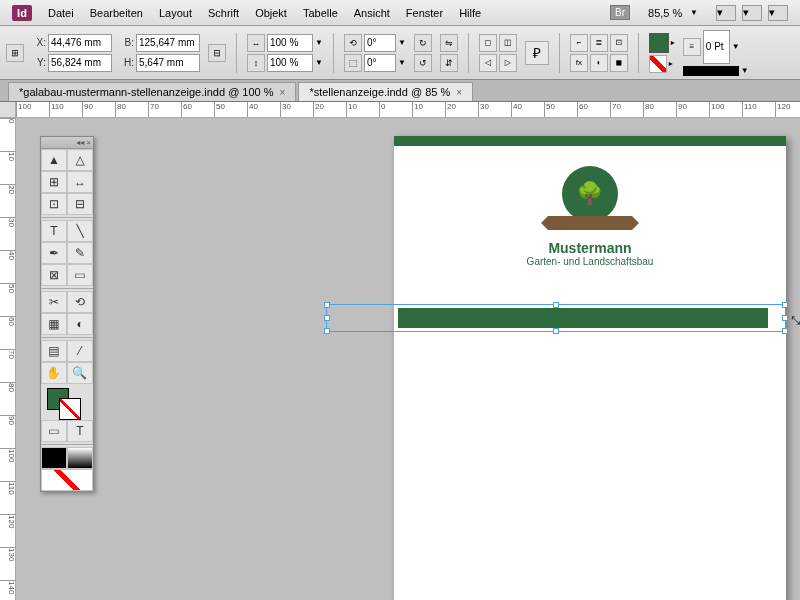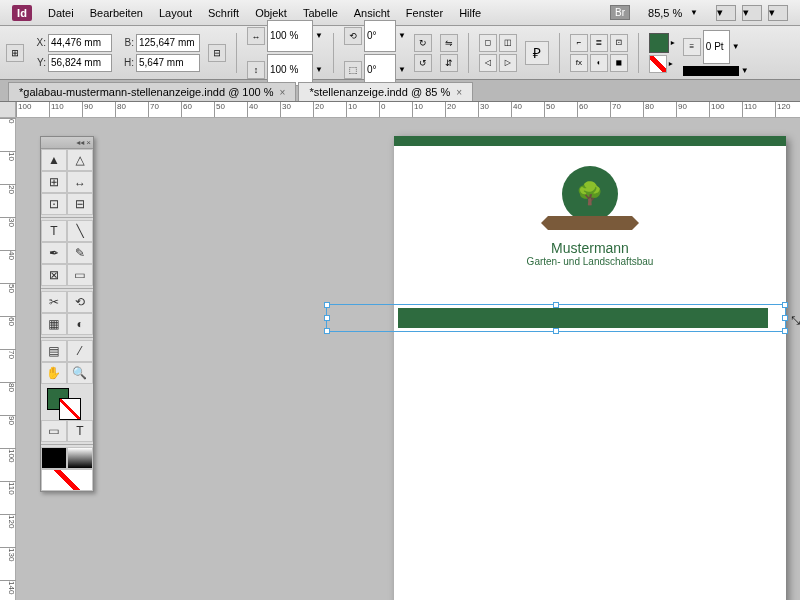--- a/index.html
+++ b/index.html
@@ -17,21 +17,21 @@
 .layout-icons { display: flex; gap: 6px; }
 .layout-icon { width: 20px; height: 16px; background: #ddd; border: 1px solid #999; }
 
 
 .controlbar { height: 54px; background: linear-gradient(#eaeaea, #d6d6d6); border-bottom: 1px solid #888; display: flex; align-items: center; padding: 2px 6px; gap: 8px; }
 .control-group { display: flex; flex-direction: column; gap: 2px; }
 .control-row { display: flex; align-items: center; gap: 2px; }
 .ctrl-label { font-size: 10px; color: #333; width: 14px; text-align: right; }
 .ctrl-input { width: 64px; height: 18px; background: #fff; border: 1px solid #999; font-size: 10px; padding: 0 2px; }
 .ctrl-small-icon { width: 18px; height: 18px; background: #e0e0e0; border: 1px solid #aaa; display: flex; align-items: center; justify-content: center; font-size: 9px; }
-.pct-input { width: 46px; height: 32px; background: #fff; border: 1px solid #999; font-size: 10px; padding: 8px 2px; }
+.pct-input { width: 46px; height: 18px; background: #fff; border: 1px solid #999; font-size: 10px; padding: 8px 2px; }
 .sep { width: 1px; height: 40px; background: #aaa; margin: 0 2px; }
 .color-swatch { width: 20px; height: 20px; background: #2e6b3f; border: 1px solid #555; }
 .stroke-input { width: 27px; height: 18px; background: #fff; border: 1px solid #999; font-size: 10px; padding: 16px 2px; }
 .stroke-preview { width: 56px; height: 10px; background: #000; }
 .fx-icon { width: 18px; height: 18px; background: #e8e8e8; border: 1px solid #aaa; display: flex; align-items: center; justify-content: center; font-size: 8px; }
 
 
 .tabbar { height: 22px; background: #b8b8b8; display: flex; align-items: flex-end; padding-left: 8px; border-bottom: 1px solid #777; }
 .doc-tab { background: #d4d4d4; padding: 3px 10px; font-size: 11px; border: 1px solid #999; border-bottom: none; margin-right: 2px; display: flex; align-items: center; gap: 6px; }
 .doc-tab.active { background: #e8e8e8; }
@@ -62,21 +62,21 @@
 
 .page { position: absolute; left: 378px; top: 18px; width: 392px; height: 560px; background: #fff; box-shadow: 3px 3px 8px rgba(0,0,0,0.4); }
 .page-topbar { position: absolute; left: 0; top: 0; right: 0; height: 10px; background: #2e6b3f; }
 .logo-area { position: absolute; left: 0; right: 0; top: 30px; text-align: center; }
 .logo-circle { width: 56px; height: 56px; border-radius: 50%; background: #2e6b3f; margin: 0 auto; position: relative; display: flex; align-items: center; justify-content: center; }
 .logo-tree { color: #fff; font-size: 22px; }
 .logo-banner { width: 84px; height: 14px; background: #7a5a3a; margin: -6px auto 0; position: relative; }
 .logo-banner::before, .logo-banner::after { content: ""; position: absolute; top: 0; width: 0; height: 0; border-top: 7px solid transparent; border-bottom: 7px solid transparent; }
 .logo-banner::before { left: -7px; border-right: 7px solid #7a5a3a; }
 .logo-banner::after { right: -7px; border-left: 7px solid #7a5a3a; }
-.company-name { color: #2e6b3f; font-weight: normal; font-size: 14px; margin-top: 10px; }
+.company-name { color: #2e6b3f; font-weight: bold; font-size: 14px; margin-top: 10px; }
 .company-sub { color: #2e6b3f; font-size: 10px; }
 
 
 .sel-rect { position: absolute; left: 310px; top: 190px; width: 460px; height: 20px; }
 .sel-bounds { position: absolute; left: 0; top: -4px; right: 0; height: 28px; border: 1px solid #4aa3df; }
 .sel-handle { position: absolute; width: 6px; height: 6px; background: #fff; border: 1px solid #4aa3df; }
 .sel-fill { position: absolute; left: 72px; top: 0; width: 370px; height: 20px; background: #2e6b3f; }
 .cursor-resize { position: absolute; right: -14px; top: 6px; font-size: 11px; color: #000; }
 </style>
 </head>

